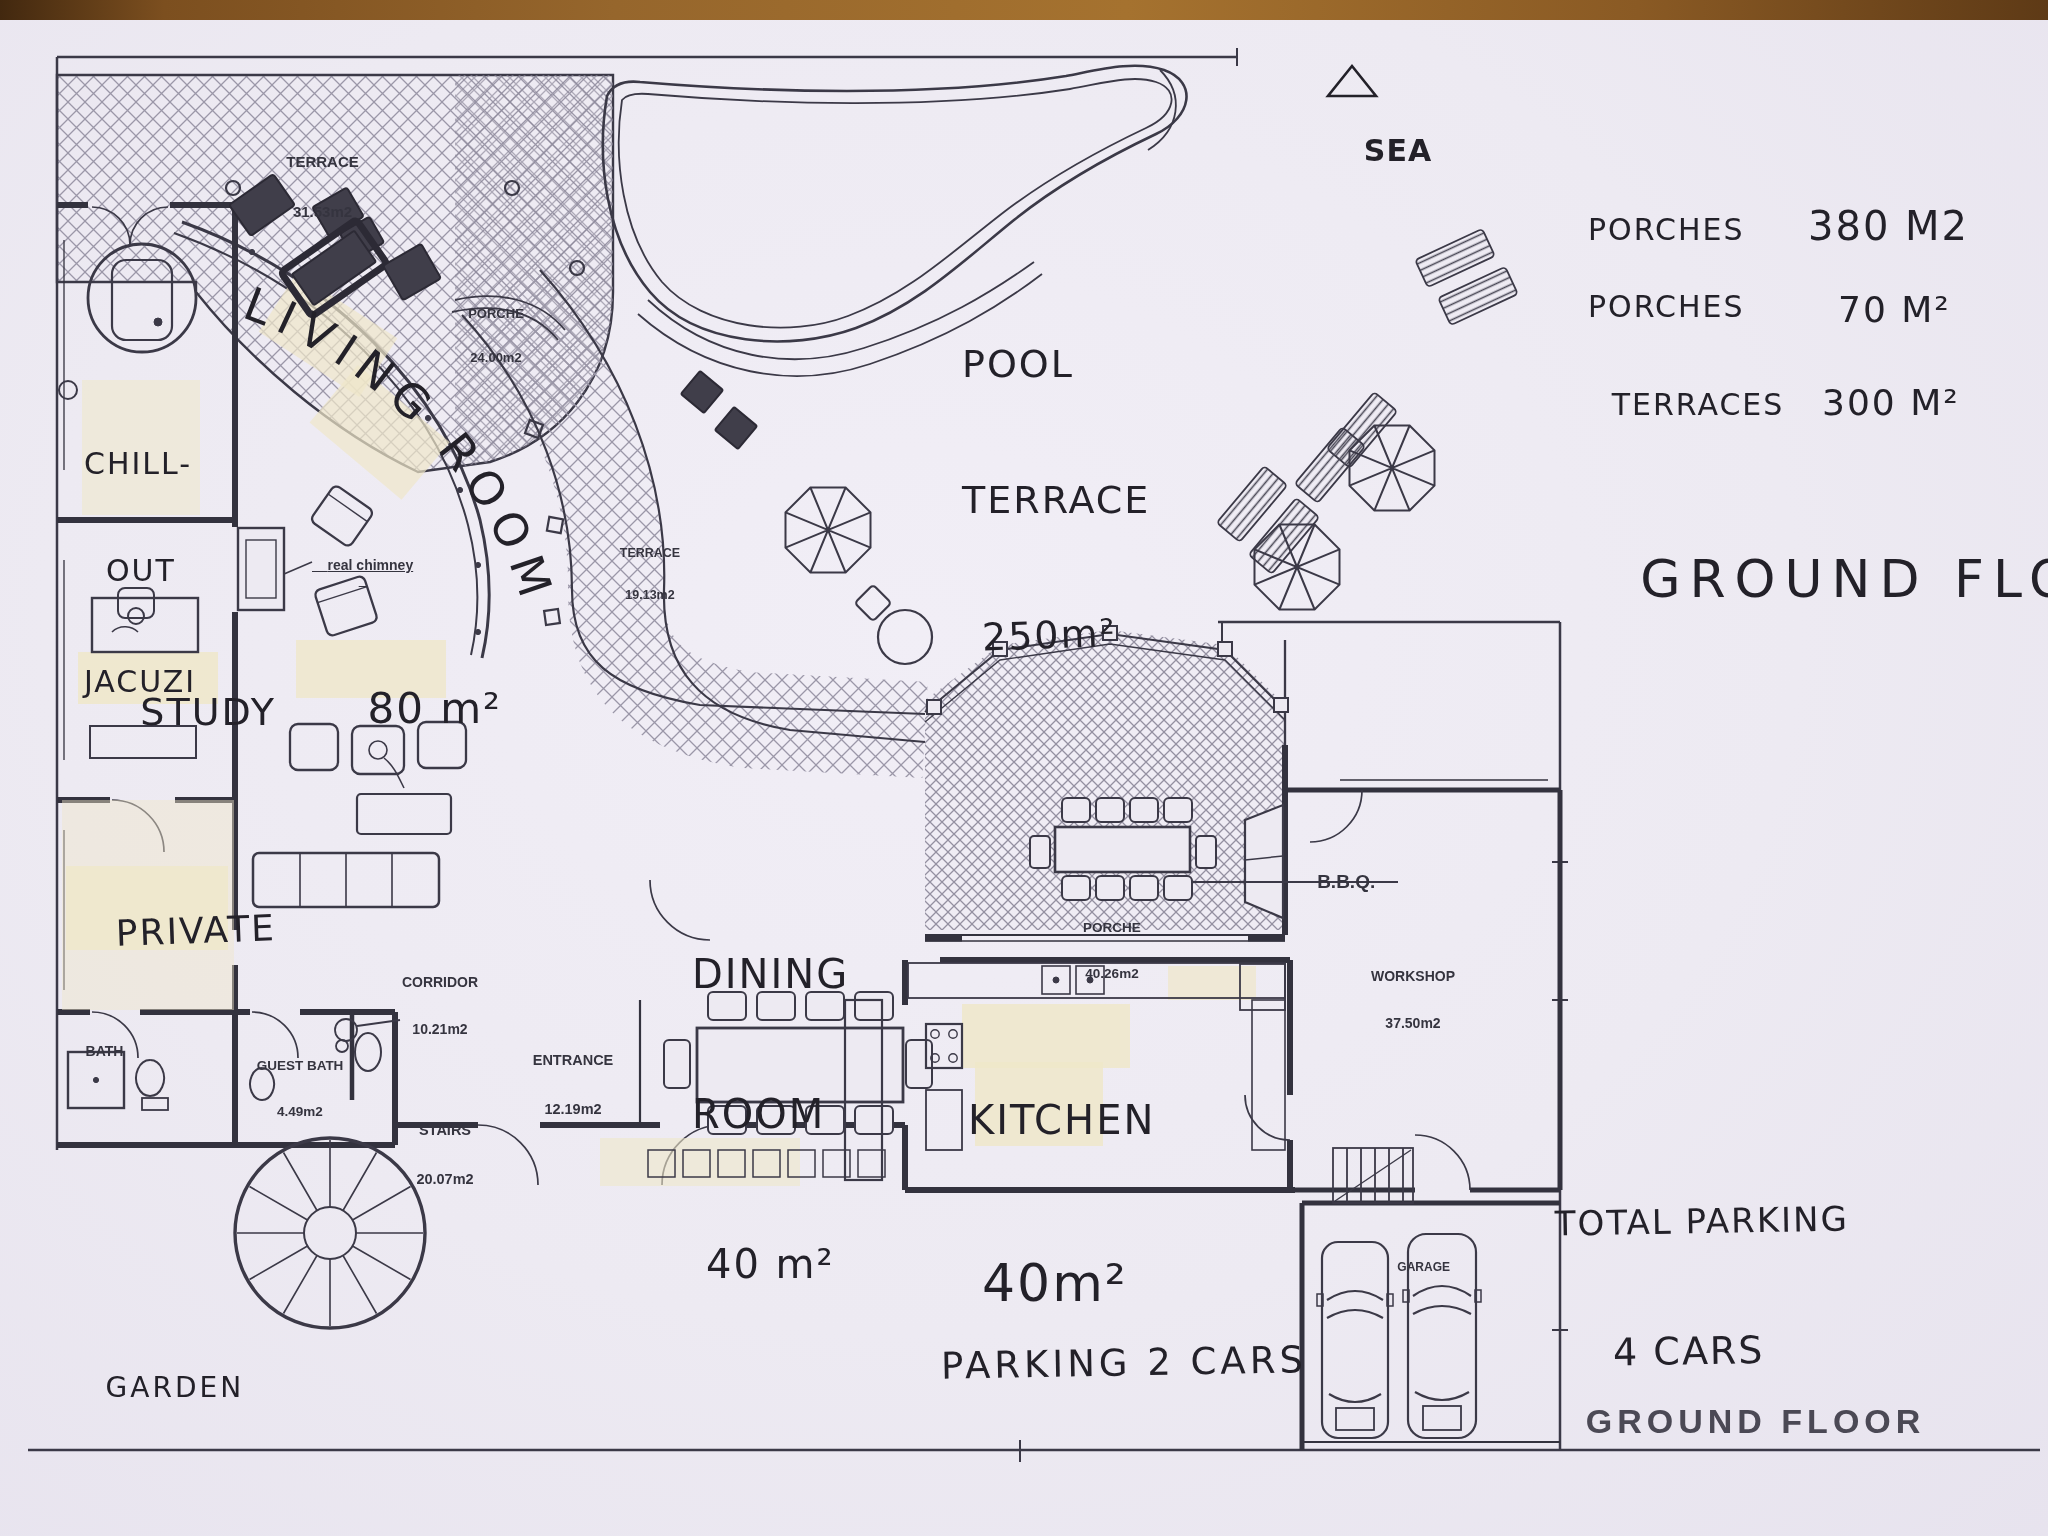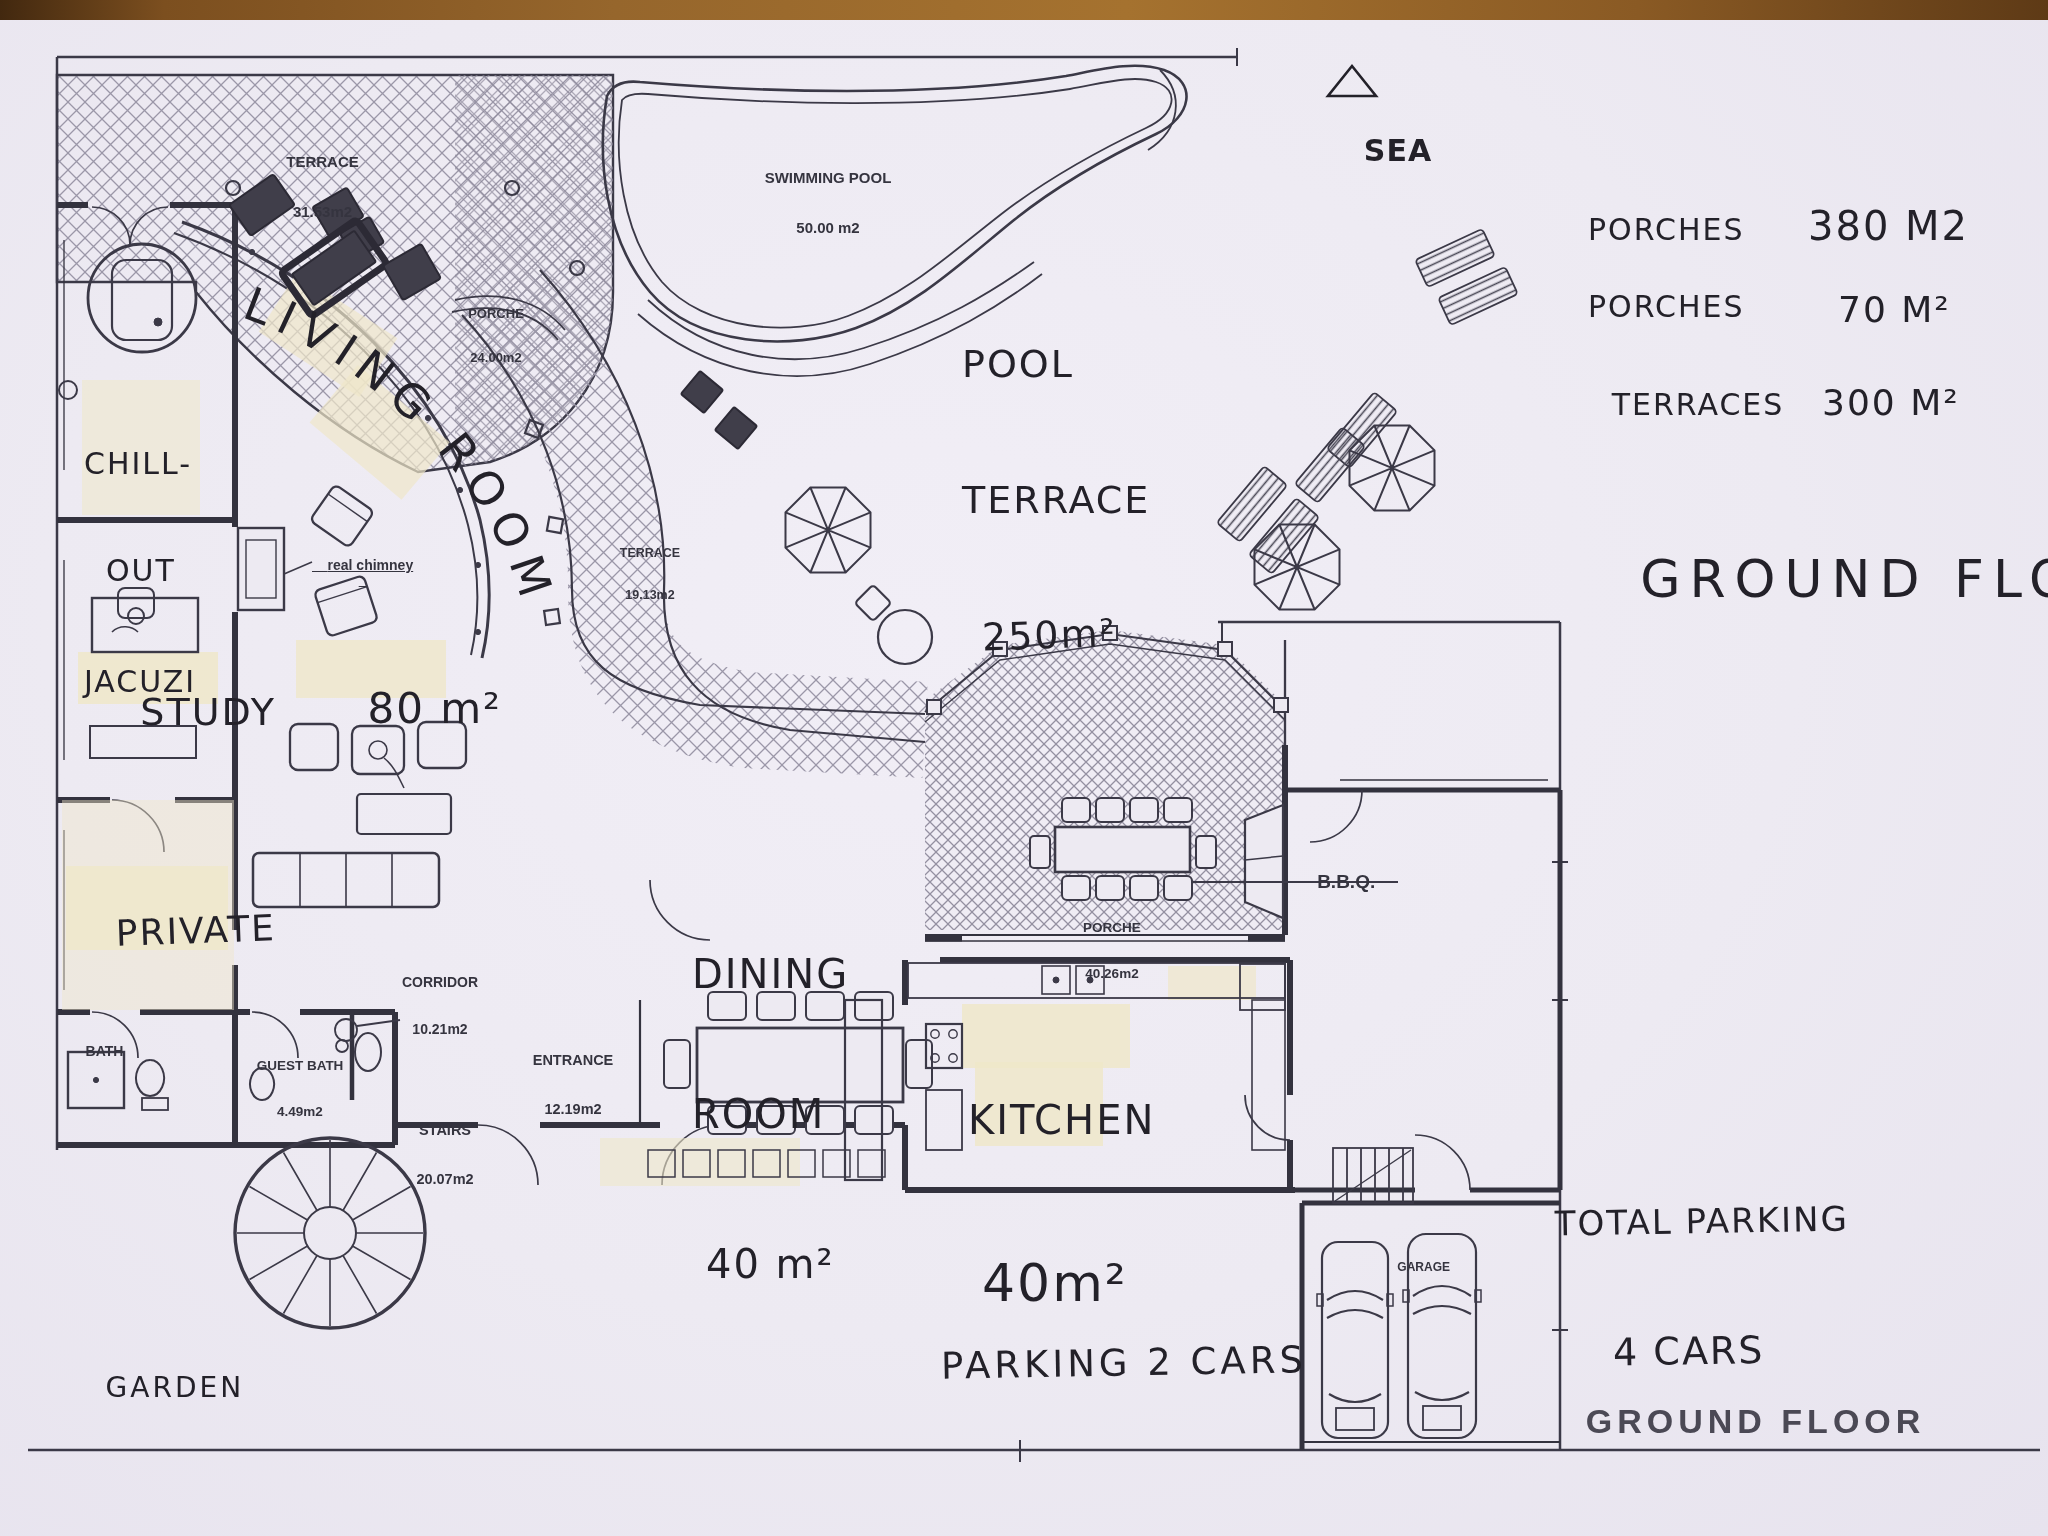--- a/index.html
+++ b/index.html
@@ -390,24 +390,20 @@
   <div class="lbl typed" style="left:255px;top:120px;width:135px;font-size:15px;">
     <span class="ln" style="display:block">TERRACE</span>
     <span class="ln" style="display:block">31.53m2</span>
   </div>
 
   <div class="lbl typed" style="left:448px;top:278px;width:96px;font-size:13px;">
     <span style="display:block">PORCHE</span>
     <span style="display:block">24.00m2</span>
   </div>
 
-  <div class="lbl typed" style="left:738px;top:136px;width:180px;font-size:15px;">
-    <span style="display:block">SWIMMING POOL</span>
-    <span style="display:block">50.00 m2</span>
-  </div>
 
   <div class="lbl typed" style="left:600px;top:518px;width:100px;font-size:12.5px;">
     <span style="display:block">TERRACE</span>
     <span style="display:block">19.13m2</span>
   </div>
 
   <div class="lbl typed" style="left:390px;top:944px;width:100px;font-size:14px;">
     <span style="display:block">CORRIDOR</span>
     <span style="display:block">10.21m2</span>
   </div>
@@ -433,20 +429,24 @@
 
   <div class="lbl typed" style="left:1062px;top:890px;width:100px;font-size:13.5px;">
     <span style="display:block">PORCHE</span>
     <span style="display:block">40.26m2</span>
   </div>
 
   <div class="lbl typed" style="left:1296px;top:850px;font-size:19px;">
     <span>B.B.Q.</span>
   </div>
 
+  <div class="lbl typed" style="left:1358px;top:938px;width:110px;font-size:14px;">
+    <span style="display:block">WORKSHOP</span>
+    <span style="display:block">37.50m2</span>
+  </div>
 
   <div class="lbl typed" style="left:1384px;top:1248px;font-size:12px;">
     <span>GARAGE</span>
   </div>
 
   <div class="lbl typed underline" style="left:312px;top:542px;font-size:14px;">
     <span>real chimney</span>
   </div>
 
   <div class="lbl typed" style="left:1528px;top:1364px;font-size:34px;letter-spacing:5px;color:#4b4955;">

